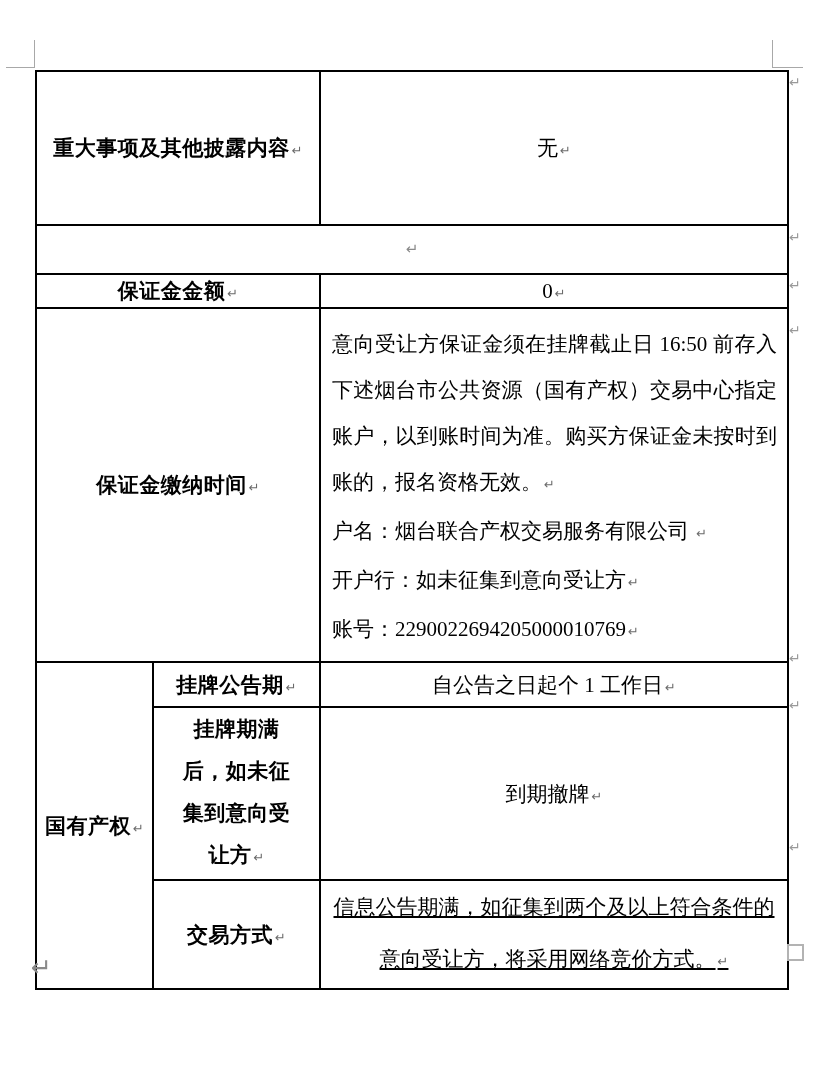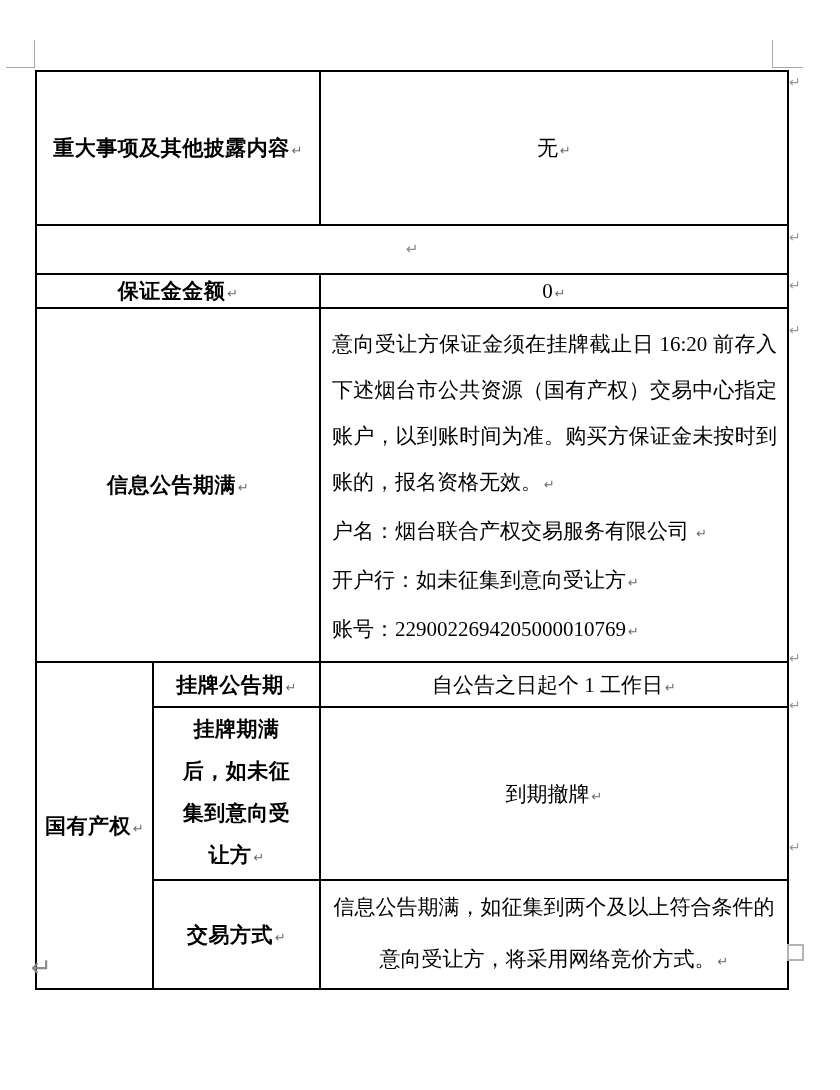--- a/index.html
+++ b/index.html
@@ -43,21 +43,21 @@
     vertical-align: top;
     text-align: left;
     padding: 12px 10px 6px 11px;
   }
   .pline {
     line-height: 46px;
     text-align: justify;
   }
   .pline.simple { text-align: left; }
   td.expire-lbl { line-height: 42px; padding: 0 26px; }
-  td.trade-val { line-height: 52px; padding: 0 10px; }
+  td.trade-val { line-height: 52px; padding: 0 10px; text-decoration: underline; }
 
   
   .pilcrow {
     font-family: "DejaVu Sans", sans-serif;
     font-weight: normal;
     font-size: 13px;
     color: #6b6b6b;
     margin-left: 2px;
     letter-spacing: 0;
   }
@@ -135,24 +135,24 @@
       <td colspan="2" class="lbl">
         <span>保证金金额</span><span class="pilcrow">↵</span>
       </td>
       <td class="val">
         <span>0</span><span class="pilcrow">↵</span>
       </td>
     </tr>
 
     <tr style="height:331px">
       <td colspan="2" class="lbl">
-        <span>信息公告期满</span><span class="pilcrow">↵</span>
+        <span>保证金缴纳时间</span><span class="pilcrow">↵</span>
       </td>
       <td class="longcell">
-        <div class="pline"><span>意向受让方保证金须在挂牌截止日 16:20 前存入下述烟台市公共资源（国有产权）交易中心指定账户，以到账时间为准。购买方保证金未按时到账的，报名资格无效。</span><span class="pilcrow">↵</span></div>
+        <div class="pline"><span>意向受让方保证金须在挂牌截止日 16:50 前存入下述烟台市公共资源（国有产权）交易中心指定账户，以到账时间为准。购买方保证金未按时到账的，报名资格无效。</span><span class="pilcrow">↵</span></div>
         <div class="pline simple"><span>户名：烟台联合产权交易服务有限公司 </span><span class="pilcrow">↵</span></div>
         <div class="pline simple"><span>开户行：如未征集到意向受让方</span><span class="pilcrow">↵</span></div>
         <div class="pline simple"><span>账号：2290022694205000010769</span><span class="pilcrow">↵</span></div>
       </td>
     </tr>
 
     <tr style="height:45px">
       <td rowspan="3" class="lbl">
         <span>国有产权</span><span class="pilcrow">↵</span>
       </td>

